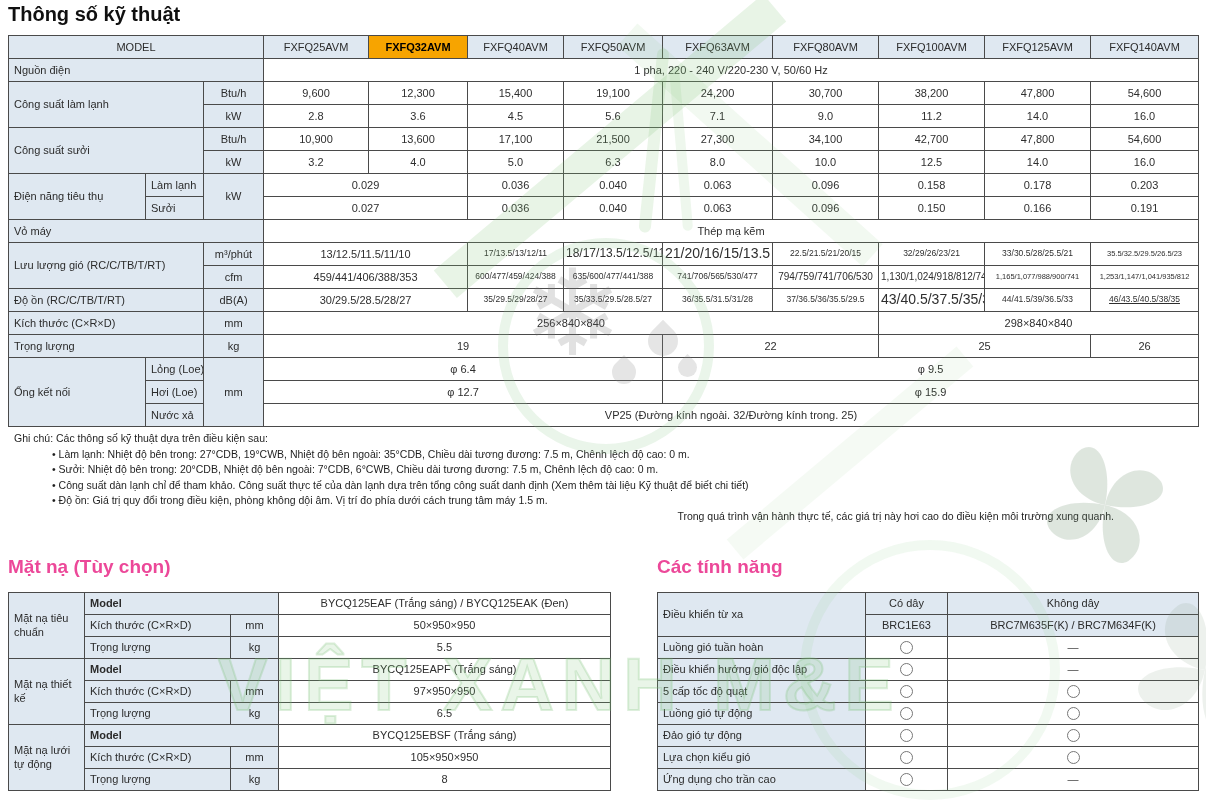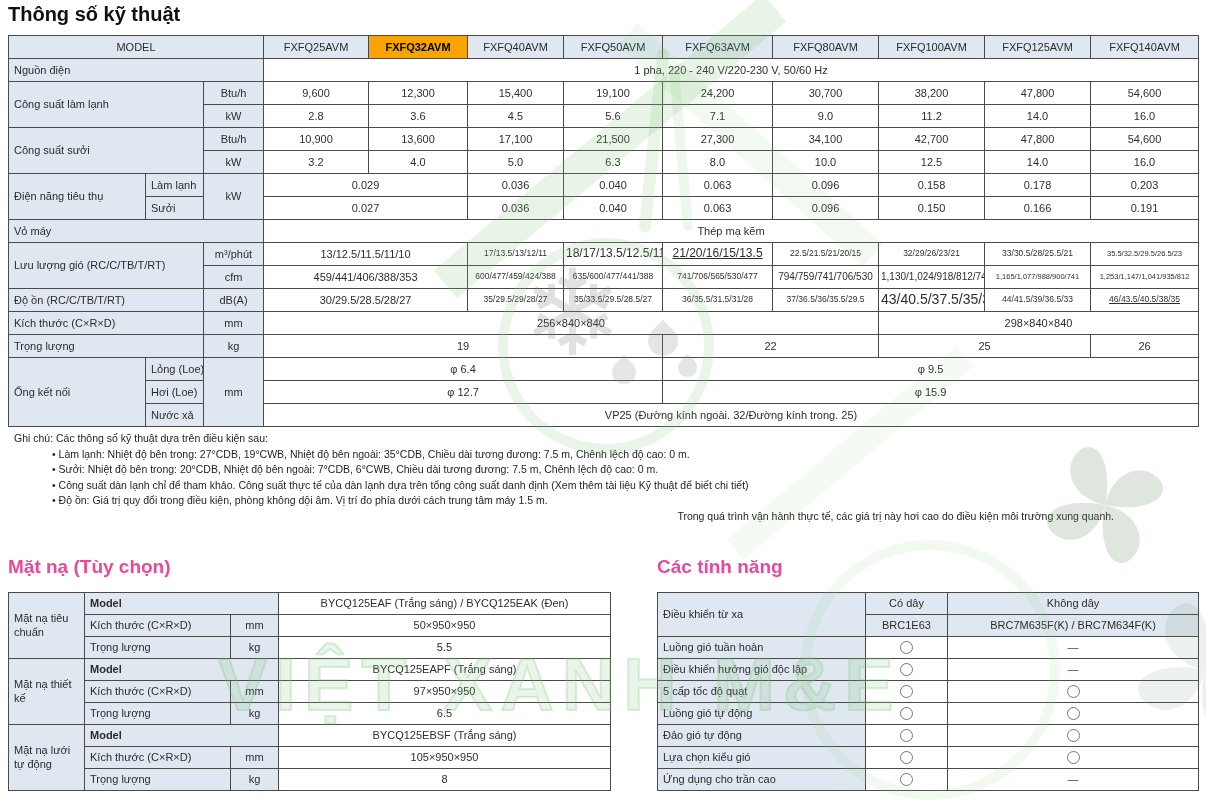--- a/index.html
+++ b/index.html
@@ -160,21 +160,21 @@
       <tr>
         <th class="lbl" colspan="3">Vỏ máy</th>
         <td class="data" colspan="9">Thép mạ kẽm</td>
       </tr>
       <tr>
         <th class="lbl" colspan="2" rowspan="2">Lưu lượng gió (RC/C/TB/T/RT)</th>
         <th class="unit">m³/phút</th>
         <td class="data" colspan="2">13/12.5/11.5/11/10</td>
         <td class="data" style="font-size: 8.5px;">17/13.5/13/12/11</td>
         <td class="data" style="font-size: 12px; margin-top: 12px;">18/17/13.5/12.5/11</td>
-        <td class="data" style="font-size: 12px; text-decoration: underline;">21/20/16/15/13.5</td>
+        <td class="data" style="font-size: 14px;">21/20/16/15/13.5</td>
         <td class="data" style="font-size: 8.5px;">22.5/21.5/21/20/15</td>
         <td class="data" style="font-size: 8.5px;">32/29/26/23/21</td>
         <td class="data" style="font-size: 8.5px;">33/30.5/28/25.5/21</td>
         <td class="data" style="font-size: 7.5px;">35.5/32.5/29.5/26.5/23</td>
       </tr>
       <tr>
         <th class="unit">cfm</th>
         <td class="data" colspan="2">459/441/406/388/353</td>
         <td class="data" style="font-size: 8.5px;">600/477/459/424/388</td>
         <td class="data" style="font-size: 8.5px;">635/600/477/441/388</td>

